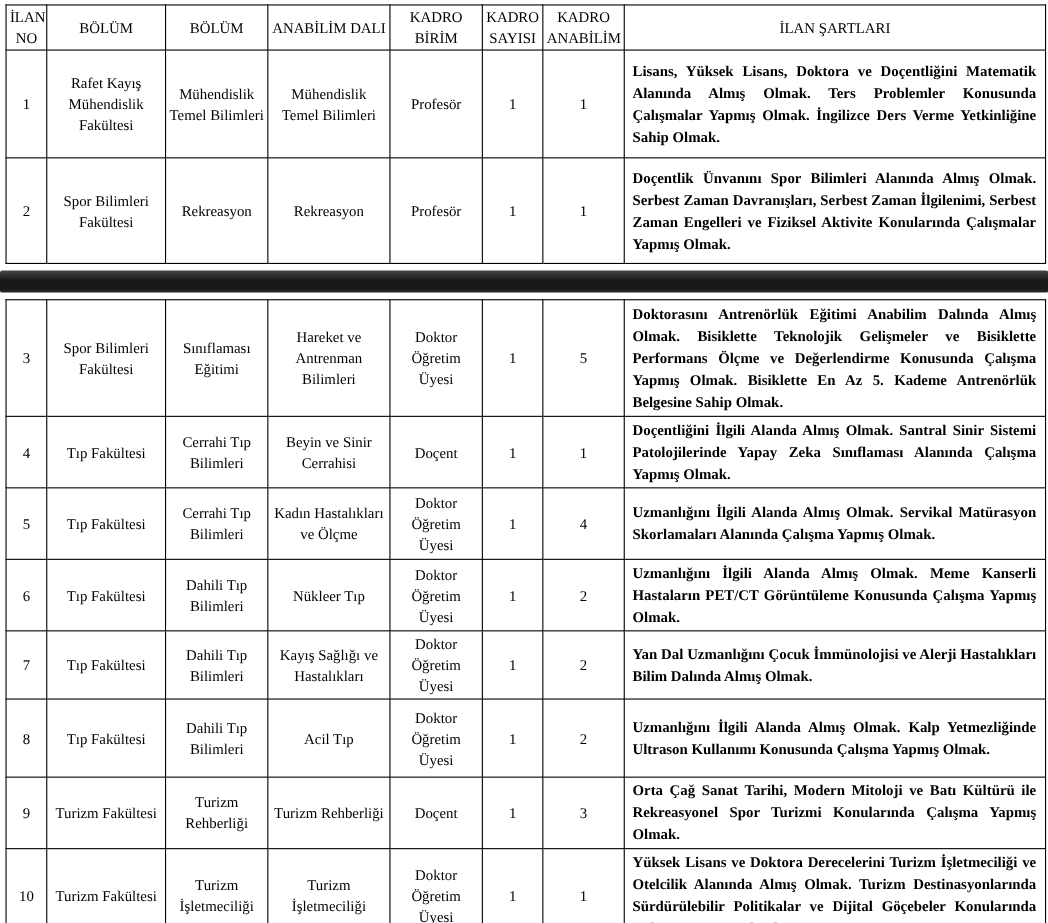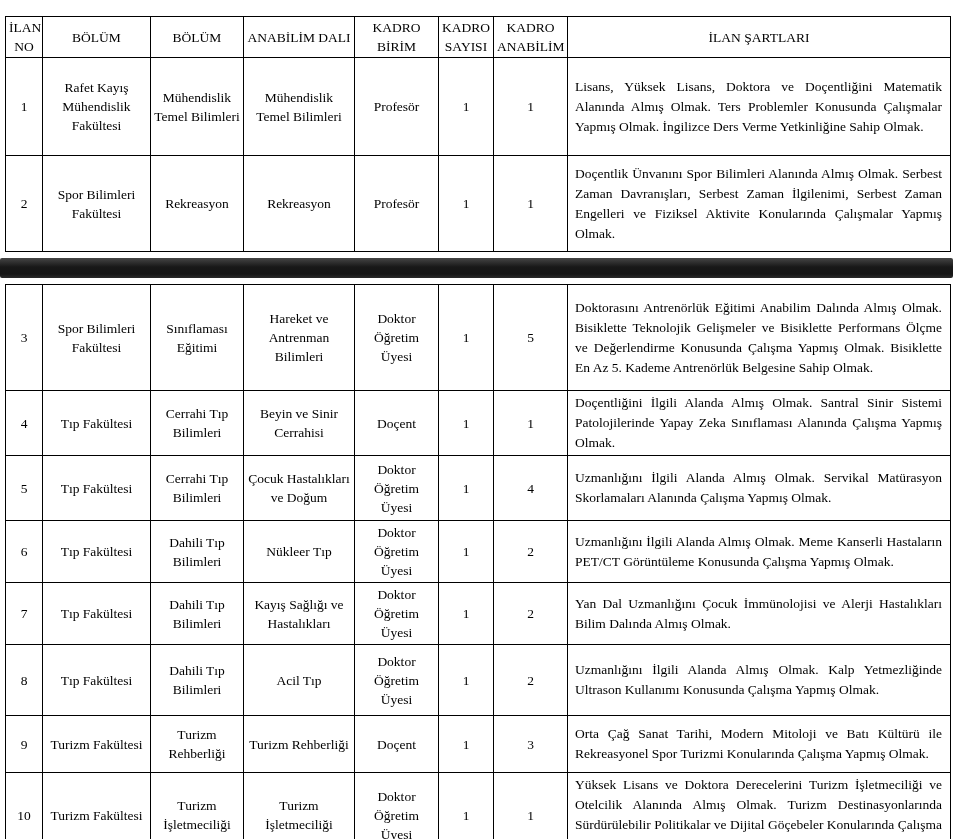--- a/index.html
+++ b/index.html
@@ -5,21 +5,21 @@
   html, body {
     margin: 0;
     padding: 0;
     background: #ffffff;
     font-family: "Liberation Serif", "DejaVu Serif", serif;
     color: #000000;
   }
   .page {
     width: 953px;
     height: 839px;
-    padding-top: 16px;
+    padding-top: 4px;
     box-sizing: border-box;
     overflow: hidden;
   }
   table.tbl {
     border-collapse: collapse;
     table-layout: fixed;
     width: 945px;
     margin-left: 5px;
   }
   table.tbl th, table.tbl td {
@@ -31,20 +31,21 @@
     vertical-align: middle;
     padding: 1px 3px;
     overflow: hidden;
     box-sizing: border-box;
   }
   table.tbl td.sartlar {
     text-align: justify;
     text-justify: inter-word;
     padding: 2px 8px 2px 7px;
     line-height: 20px;
+    font-weight: bold;
   }
   .separator {
     width: 953px;
     height: 20px;
     margin: 6px 0 6px -0px;
     margin-left: 0;
     position: relative;
     left: 0;
     background: linear-gradient(180deg, #454545 0%, #181818 45%, #161616 80%, #2a2a2a 100%);
     border-radius: 2px;
@@ -133,21 +134,21 @@
         <td>Beyin ve Sinir Cerrahisi</td>
         <td>Doçent</td>
         <td>1</td>
         <td>1</td>
         <td class="sartlar">Doçentliğini İlgili Alanda Almış Olmak. Santral Sinir Sistemi Patolojilerinde Yapay Zeka Sınıflaması Alanında Çalışma Yapmış Olmak.</td>
       </tr>
       <tr style="height:65px">
         <td>5</td>
         <td>Tıp Fakültesi</td>
         <td>Cerrahi Tıp Bilimleri</td>
-        <td>Çocuk Hastalıkları ve Doğum</td>
+        <td>Kadın Hastalıkları ve Ölçme</td>
         <td>Doktor Öğretim Üyesi</td>
         <td>1</td>
         <td>4</td>
         <td class="sartlar">Uzmanlığını İlgili Alanda Almış Olmak. Servikal Matürasyon Skorlamaları Alanında Çalışma Yapmış Olmak.</td>
       </tr>
       <tr style="height:62px">
         <td>6</td>
         <td>Tıp Fakültesi</td>
         <td>Dahili Tıp Bilimleri</td>
         <td>Nükleer Tıp</td>

